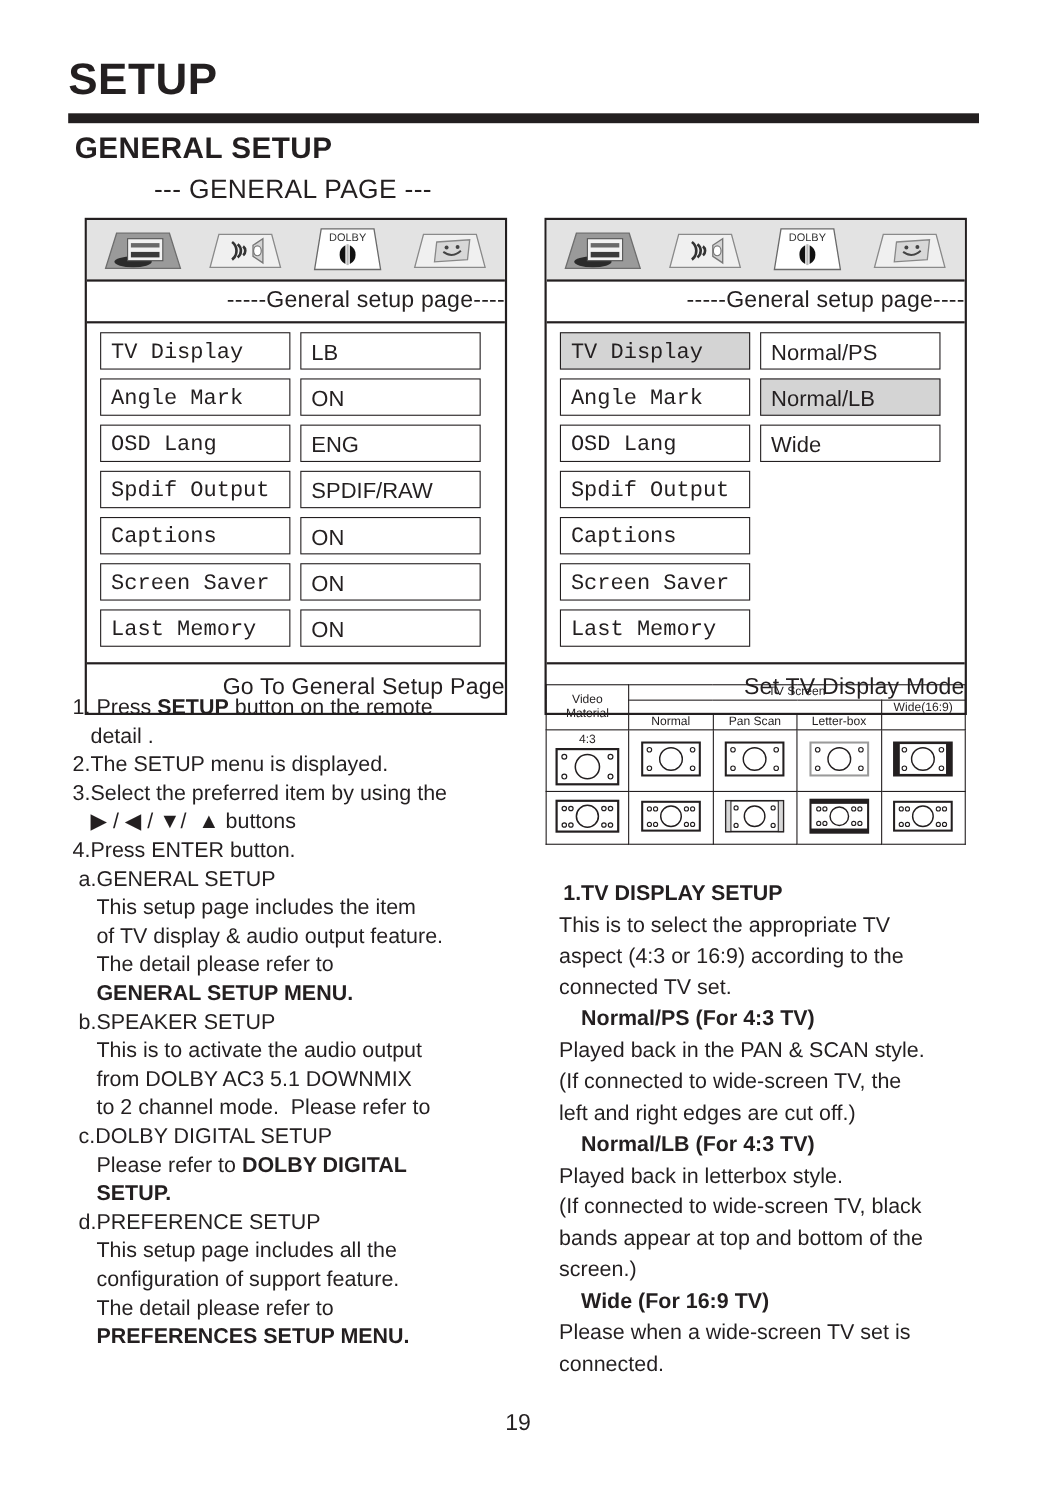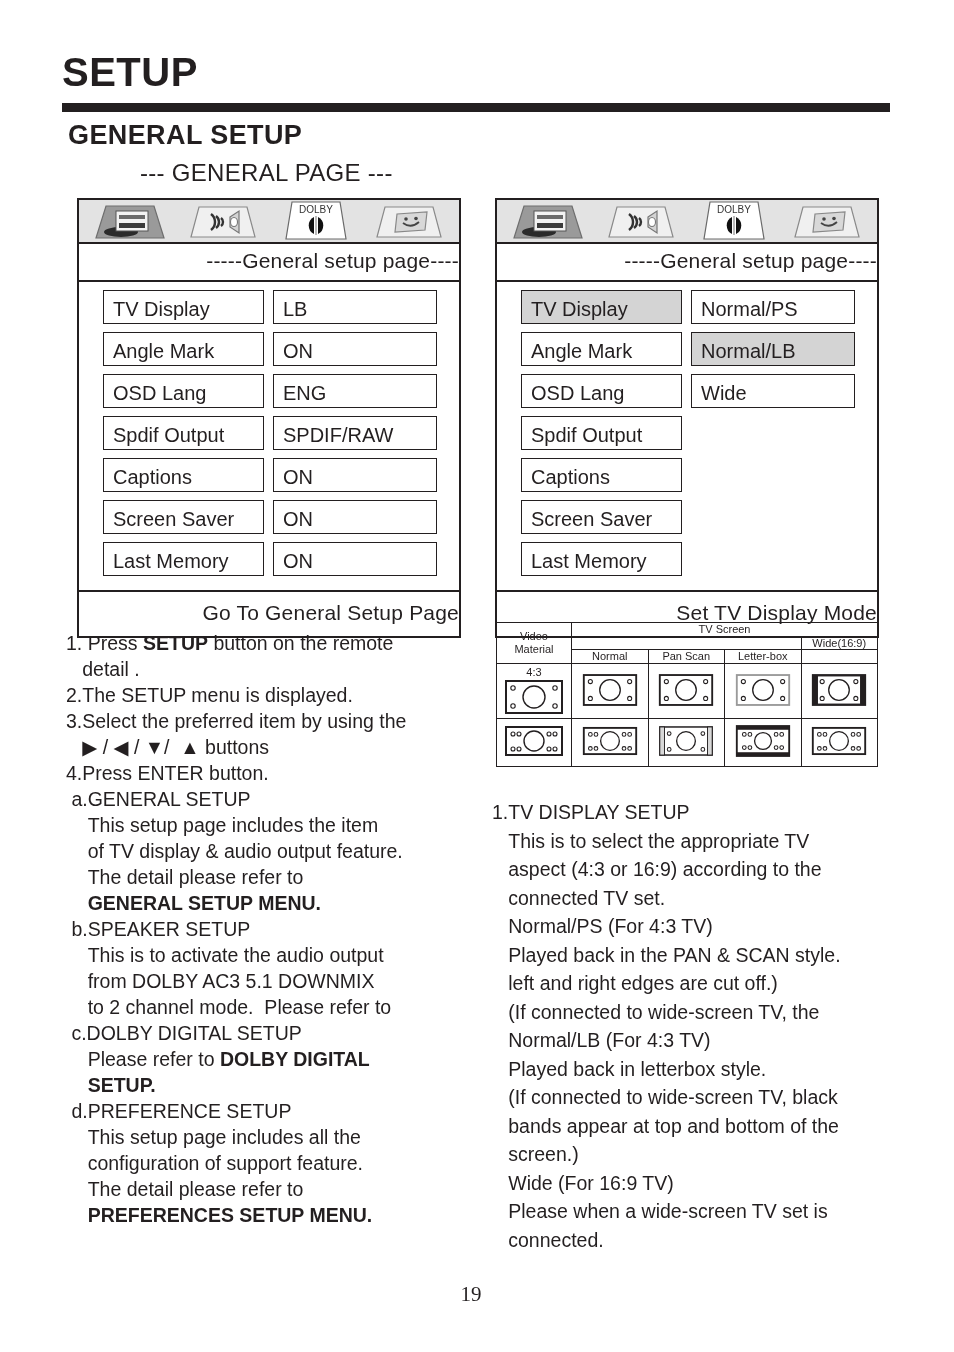--- a/index.html
+++ b/index.html
@@ -37,42 +37,42 @@
     border: 2px solid #231f20;
     background: #fff;
   }
   #osd-left  { left: 77px;  top: 198px; width: 384px; }
   #osd-right { left: 495px; top: 198px; width: 384px; }
 
   .osd-tabs {
     display: flex;
     background: #e3e3e3;
     border-bottom: 2px solid #231f20;
-    height: 44px;
+    height: 56px;
     align-items: center;
     padding: 0 4px;
   }
   .tab { flex: 1; display: flex; align-items: center; justify-content: center; height: 100%; }
   .tab svg { display: block; }
 
   .osd-pagetitle {
     text-align: right;
     font-size: 21px;
     padding: 5px 0 7px;
     border-bottom: 2px solid #231f20;
     letter-spacing: .2px;
   }
 
   .osd-body {
     position: relative;
     padding: 8px 0 6px 0;
     border-bottom: 2px solid #231f20;
   }
   .osd-grid { display: flex; }
-  .col-left  { width: 50%; padding-left: 24px; padding-right: 5px; }
+  .col-left  { width: 50%; padding-left: 12px; padding-right: 5px; font-family: Liberation Mono, monospace; }
   .col-right { width: 50%; padding-right: 22px; padding-left: 4px; }
 
   .osd-item {
     border: 1.5px solid #231f20;
     font-size: 20px;
     line-height: 1;
     padding: 8px 4px 8px 9px;
     margin-bottom: 8px;
     height: 34px;
     white-space: nowrap;
@@ -114,26 +114,26 @@
   .thumbcell { height: 48px; vertical-align: middle; }
   .vm { width: 75px; }
   .ratio-lab { font-size: 11px; padding-top: 2px; display:block; }
 
   
   #right-text {
     position: absolute; left: 492px; top: 798px; width: 400px;
     font-size: 19.5px; line-height: 28.5px;
   }
   #right-text .ln { white-space: pre-wrap; }
-  #right-text .b { font-weight: normal; }
+  #right-text .b { font-weight: bold; margin-left: 20px; }
 
   
   #page-number {
     position: absolute; left: 0; right: 12px; top: 1282px;
-    text-align: center; font-size: 21px; font-family: Liberation Serif, serif;
+    text-align: center; font-size: 21px;
   }
 </style>
 </head>
 <body>
 
 <div id="page-title">SETUP</div>
 <div id="title-rule"></div>
 <div id="section-title">GENERAL SETUP</div>
 <div id="page-subtitle">--- GENERAL PAGE ---</div>
 
@@ -445,22 +445,22 @@
 </tbody>
   </table>
 
 <div id="right-text">
     <div class="ln"><span class="b">1.TV DISPLAY SETUP</span></div>
     <div class="ln"><span>   This is to select the appropriate TV</span></div>
     <div class="ln"><span>   aspect (4:3 or 16:9) according to the</span></div>
     <div class="ln"><span>   connected TV set.</span></div>
     <div class="ln"><span class="b">   Normal/PS (For 4:3 TV)</span></div>
     <div class="ln"><span>   Played back in the PAN &amp; SCAN style.</span></div>
+    <div class="ln"><span>   (If connected to wide-screen TV, the</span></div>
     <div class="ln"><span>   left and right edges are cut off.)</span></div>
-    <div class="ln"><span>   (If connected to wide-screen TV, the</span></div>
     <div class="ln"><span class="b">   Normal/LB (For 4:3 TV)</span></div>
     <div class="ln"><span>   Played back in letterbox style.</span></div>
     <div class="ln"><span>   (If connected to wide-screen TV, black</span></div>
     <div class="ln"><span>   bands appear at top and bottom of the</span></div>
     <div class="ln"><span>   screen.)</span></div>
     <div class="ln"><span class="b">   Wide (For 16:9 TV)</span></div>
     <div class="ln"><span>   Please when a wide-screen TV set is</span></div>
     <div class="ln"><span>   connected.</span></div>
   </div>
 

